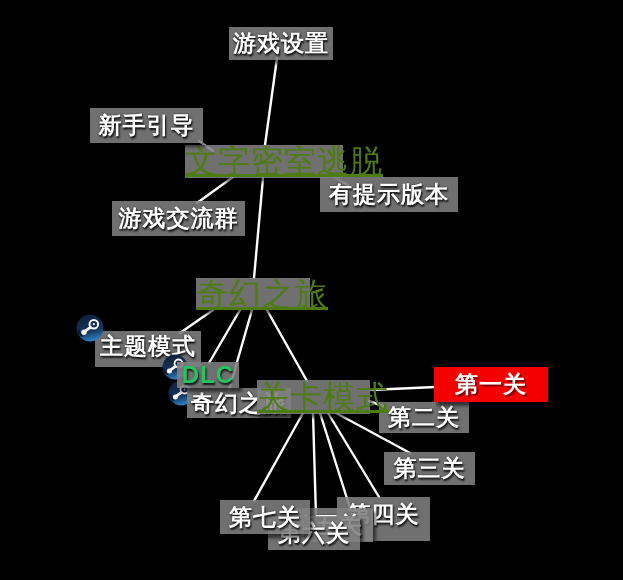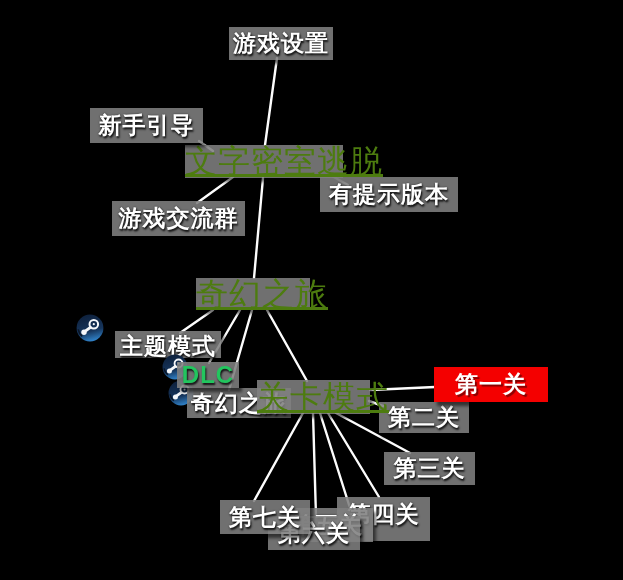--- a/index.html
+++ b/index.html
@@ -70,21 +70,21 @@
               <stop offset="1" stop-color="#2f7fc4"></stop>
             </linearGradient>
           </defs>
           <circle cx="14" cy="14" r="13.4" fill="url(#sg6)"></circle>
           <circle cx="17.8" cy="10.2" r="4.3" fill="none" stroke="#f5f7fa" stroke-width="2"></circle>
           <circle cx="17.8" cy="10.2" r="1.1" fill="#f5f7fa"></circle>
           <path d="M14.4 13.4 L8.6 17.6" stroke="#f5f7fa" stroke-width="3" stroke-linecap="round"></path>
           <circle cx="8" cy="18.3" r="2.7" fill="#f5f7fa"></circle>
           <path d="M2.2 15.4 A12 12 0 0 0 6.2 22.4" fill="none" stroke="#0a1526" stroke-width="1.6"></path>
         </svg></div>
-      <div class="node light" style="left: 95px; top: 331px; width: 106px; height: 27px; line-height: 30px; z-index: 11; margin-left: 20px;"><span>主题模式</span></div>
+      <div class="node light" style="left: 95px; top: 331px; width: 106px; height: 36px; line-height: 30px; z-index: 11;"><span>主题模式</span></div>
       <div class="icon-wrap" style="left: 162px; top: 354px; width: 26px; height: 26px; z-index: 12;"><svg width="26" height="26" viewBox="0 0 28 28" xmlns="http://www.w3.org/2000/svg">
           <defs>
             <linearGradient id="sg7" x1="0.2" y1="0" x2="0.45" y2="1">
               <stop offset="0" stop-color="#0d1f3a"></stop>
               <stop offset="0.65" stop-color="#16355c"></stop>
               <stop offset="1" stop-color="#2f7fc4"></stop>
             </linearGradient>
           </defs>
           <circle cx="14" cy="14" r="13.4" fill="url(#sg7)"></circle>
           <circle cx="17.8" cy="10.2" r="4.3" fill="none" stroke="#f5f7fa" stroke-width="2"></circle>

